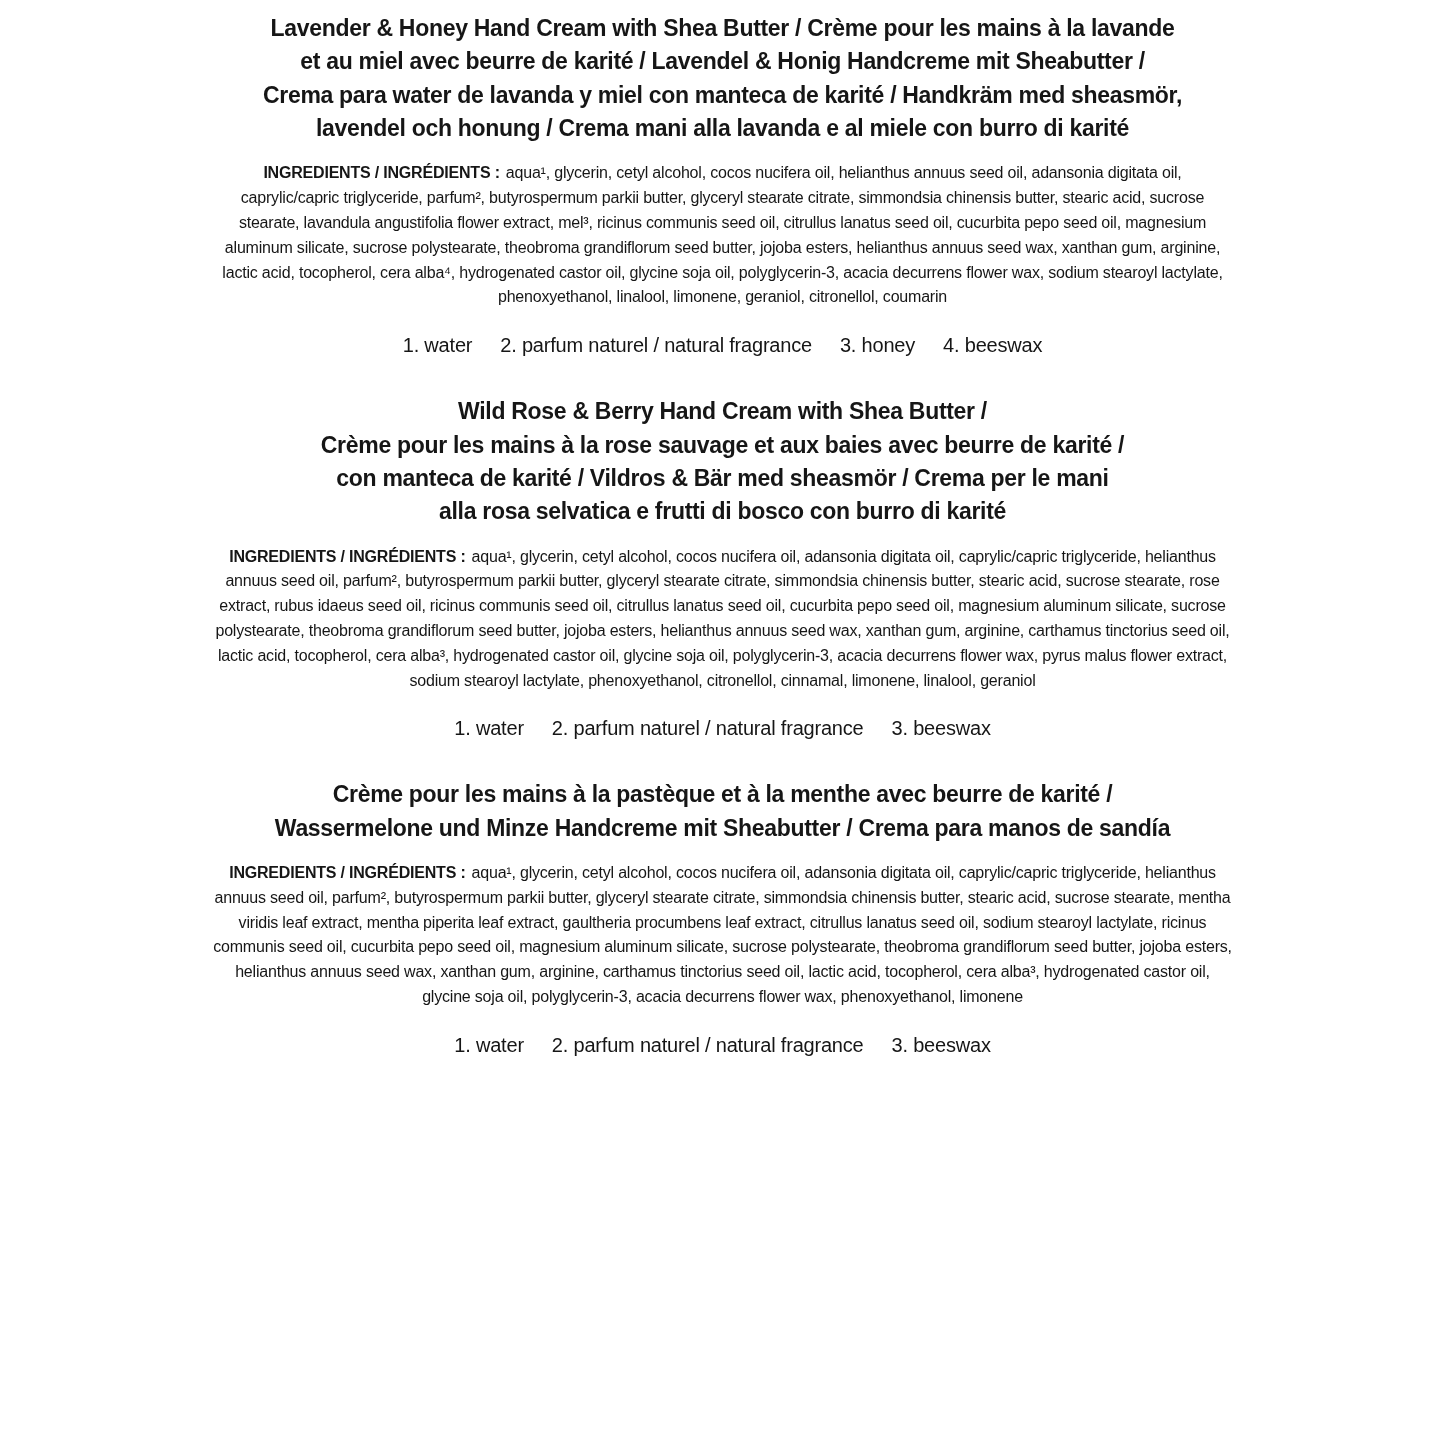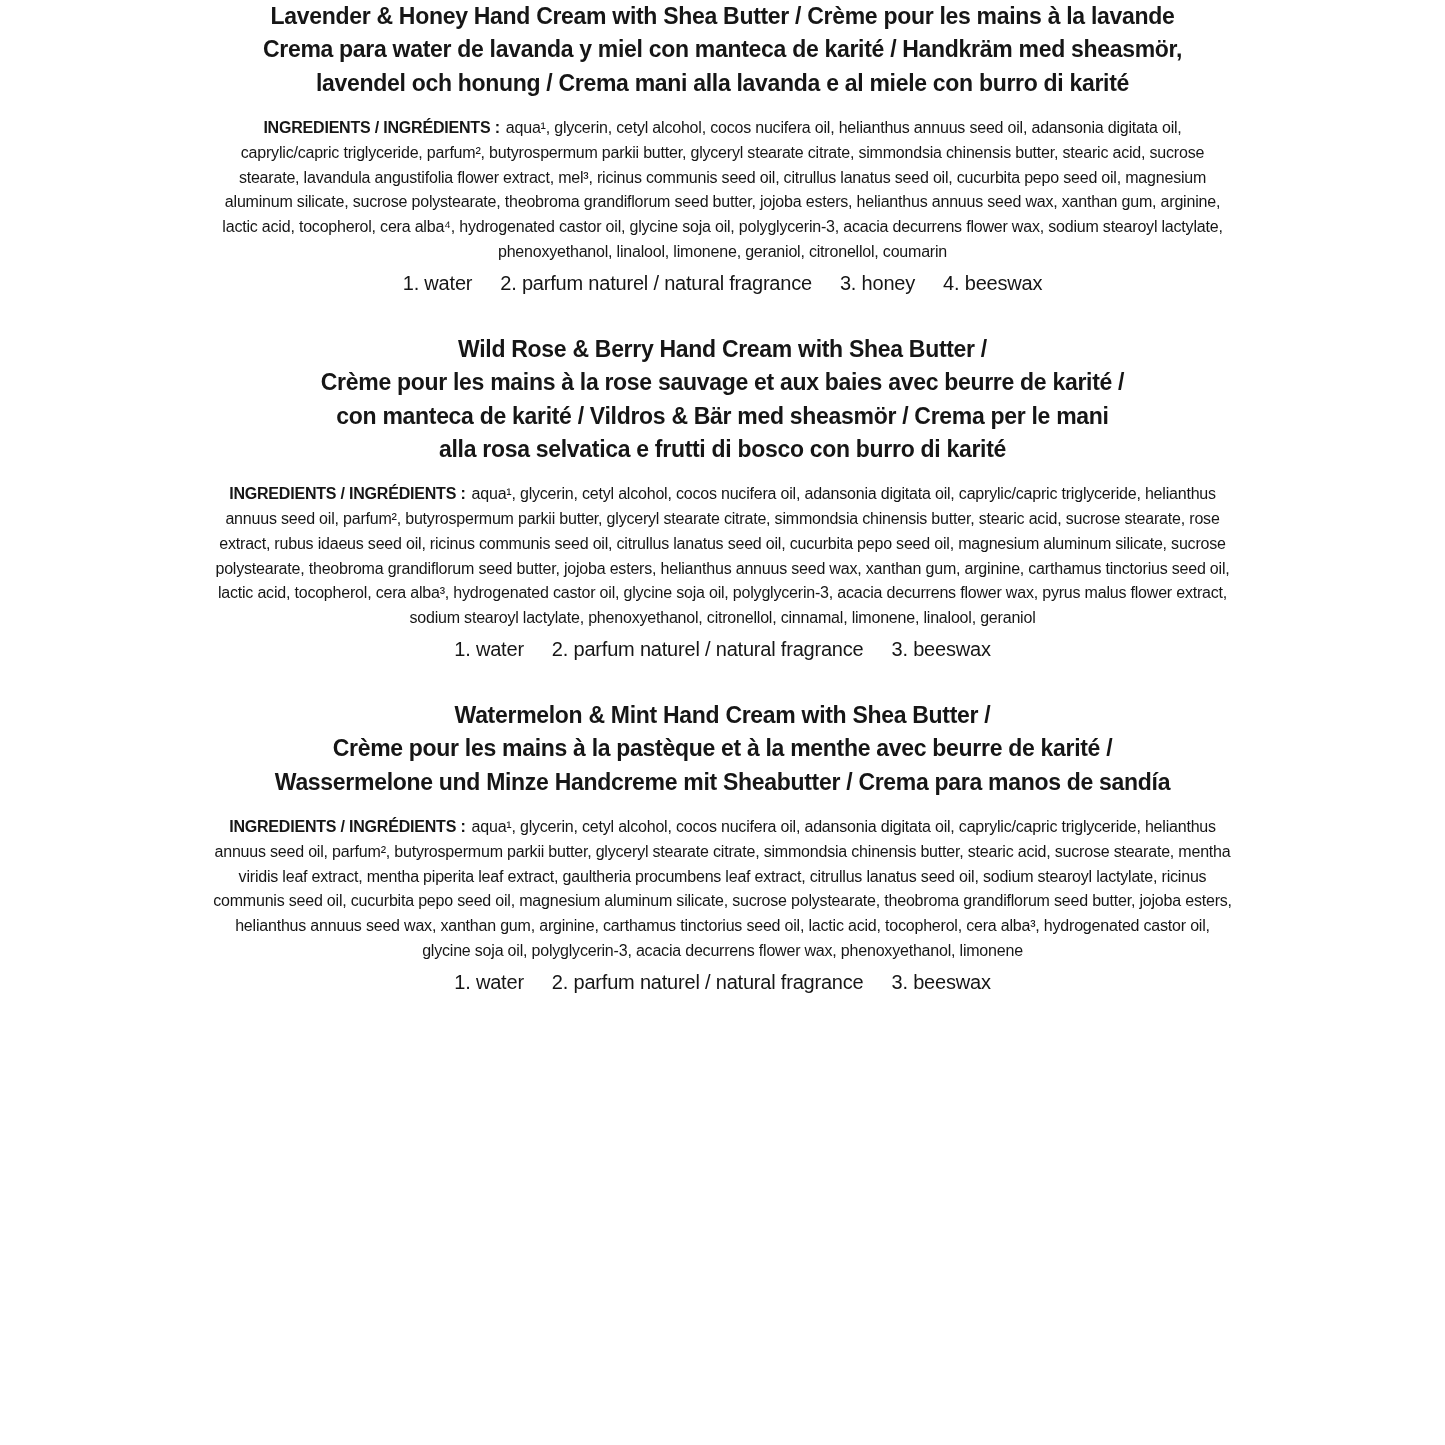--- a/index.html
+++ b/index.html
@@ -9,20 +9,21 @@
   body {
     width: 1445px;
     height: 1445px;
     background: #ffffff;
     overflow: hidden;
     font-family: "Liberation Sans", "DejaVu Sans", sans-serif;
   }
   .sheet {
     width: 1060px;
     margin: 0 auto;
+    padding-top: 12px;
     text-align: center;
     color: #161616;
   }
   .product-section + .product-section {
     margin-top: 34px;
   }
   .title {
     margin: 0;
     font-weight: 700;
     font-size: 23px;
@@ -38,55 +39,55 @@
     font-size: 16px;
     line-height: 1.55;
     letter-spacing: -0.2px;
     font-weight: 400;
   }
   .ing-label {
     font-weight: 700;
     margin-right: 6px;
   }
   .footnotes {
-    margin-top: 3px;
+    margin-top: 20px;
     font-size: 20px;
     line-height: 1.55;
     letter-spacing: -0.2px;
   }
   .footnote {
     display: inline-block;
     margin: 0 14px;
   }
 </style>
 </head>
 <body style="background: rgb(255, 255, 255);">
 
 <main class="sheet" style="color: rgb(22, 22, 22);">
     <section class="product-section">
     <h2 class="title">
         <div class="title-line">Lavender &amp; Honey Hand Cream with Shea Butter / Crème pour les mains à la lavande</div>
+        <div class="title-line">et au miel avec beurre de karité / Lavendel &amp; Honig Handcreme mit Sheabutter /</div>
         <div class="title-line">Crema para water de lavanda y miel con manteca de karité / Handkräm med sheasmör,</div>
         <div class="title-line">lavendel och honung / Crema mani alla lavanda e al miele con burro di karité</div>
       </h2>
     <p class="ingredients"><strong class="ing-label">INGREDIENTS / INGRÉDIENTS :</strong><span class="ing-text">aqua¹, glycerin, cetyl alcohol, cocos nucifera oil, helianthus annuus seed oil, adansonia digitata oil, caprylic/capric triglyceride, parfum², butyrospermum parkii butter, glyceryl stearate citrate, simmondsia chinensis butter, stearic acid, sucrose stearate, lavandula angustifolia flower extract, mel³, ricinus communis seed oil, citrullus lanatus seed oil, cucurbita pepo seed oil, magnesium aluminum silicate, sucrose polystearate, theobroma grandiflorum seed butter, jojoba esters, helianthus annuus seed wax, xanthan gum, arginine, lactic acid, tocopherol, cera alba⁴, hydrogenated castor oil, glycine soja oil, polyglycerin-3, acacia decurrens flower wax, sodium stearoyl lactylate, phenoxyethanol, linalool, limonene, geraniol, citronellol, coumarin</span></p>
     <div class="footnotes"><span class="footnote">1. water</span><span class="footnote">2. parfum naturel / natural fragrance</span><span class="footnote">3. honey</span><span class="footnote">4. beeswax</span></div>
   </section>
     <section class="product-section">
     <h2 class="title">
         <div class="title-line">Wild Rose &amp; Berry Hand Cream with Shea Butter /</div>
         <div class="title-line">Crème pour les mains à la rose sauvage et aux baies avec beurre de karité /</div>
         <div class="title-line">con manteca de karité / Vildros &amp; Bär med sheasmör / Crema per le mani</div>
         <div class="title-line">alla rosa selvatica e frutti di bosco con burro di karité</div>
       </h2>
     <p class="ingredients"><strong class="ing-label">INGREDIENTS / INGRÉDIENTS :</strong><span class="ing-text">aqua¹, glycerin, cetyl alcohol, cocos nucifera oil, adansonia digitata oil, caprylic/capric triglyceride, helianthus annuus seed oil, parfum², butyrospermum parkii butter, glyceryl stearate citrate, simmondsia chinensis butter, stearic acid, sucrose stearate, rose extract, rubus idaeus seed oil, ricinus communis seed oil, citrullus lanatus seed oil, cucurbita pepo seed oil, magnesium aluminum silicate, sucrose polystearate, theobroma grandiflorum seed butter, jojoba esters, helianthus annuus seed wax, xanthan gum, arginine, carthamus tinctorius seed oil, lactic acid, tocopherol, cera alba³, hydrogenated castor oil, glycine soja oil, polyglycerin-3, acacia decurrens flower wax, pyrus malus flower extract, sodium stearoyl lactylate, phenoxyethanol, citronellol, cinnamal, limonene, linalool, geraniol</span></p>
     <div class="footnotes"><span class="footnote">1. water</span><span class="footnote">2. parfum naturel / natural fragrance</span><span class="footnote">3. beeswax</span></div>
   </section>
     <section class="product-section">
     <h2 class="title">
-        <div class="title-line">Watermelon &amp; Mint Hand Cream with Shea Butter /</div>
         <div class="title-line">Crème pour les mains à la pastèque et à la menthe avec beurre de karité /</div>
         <div class="title-line">Wassermelone und Minze Handcreme mit Sheabutter / Crema para manos de sandía</div>
       </h2>
     <p class="ingredients"><strong class="ing-label">INGREDIENTS / INGRÉDIENTS :</strong><span class="ing-text">aqua¹, glycerin, cetyl alcohol, cocos nucifera oil, adansonia digitata oil, caprylic/capric triglyceride, helianthus annuus seed oil, parfum², butyrospermum parkii butter, glyceryl stearate citrate, simmondsia chinensis butter, stearic acid, sucrose stearate, mentha viridis leaf extract, mentha piperita leaf extract, gaultheria procumbens leaf extract, citrullus lanatus seed oil, sodium stearoyl lactylate, ricinus communis seed oil, cucurbita pepo seed oil, magnesium aluminum silicate, sucrose polystearate, theobroma grandiflorum seed butter, jojoba esters, helianthus annuus seed wax, xanthan gum, arginine, carthamus tinctorius seed oil, lactic acid, tocopherol, cera alba³, hydrogenated castor oil, glycine soja oil, polyglycerin-3, acacia decurrens flower wax, phenoxyethanol, limonene</span></p>
     <div class="footnotes"><span class="footnote">1. water</span><span class="footnote">2. parfum naturel / natural fragrance</span><span class="footnote">3. beeswax</span></div>
   </section>
   </main>
 
 </body></html>

